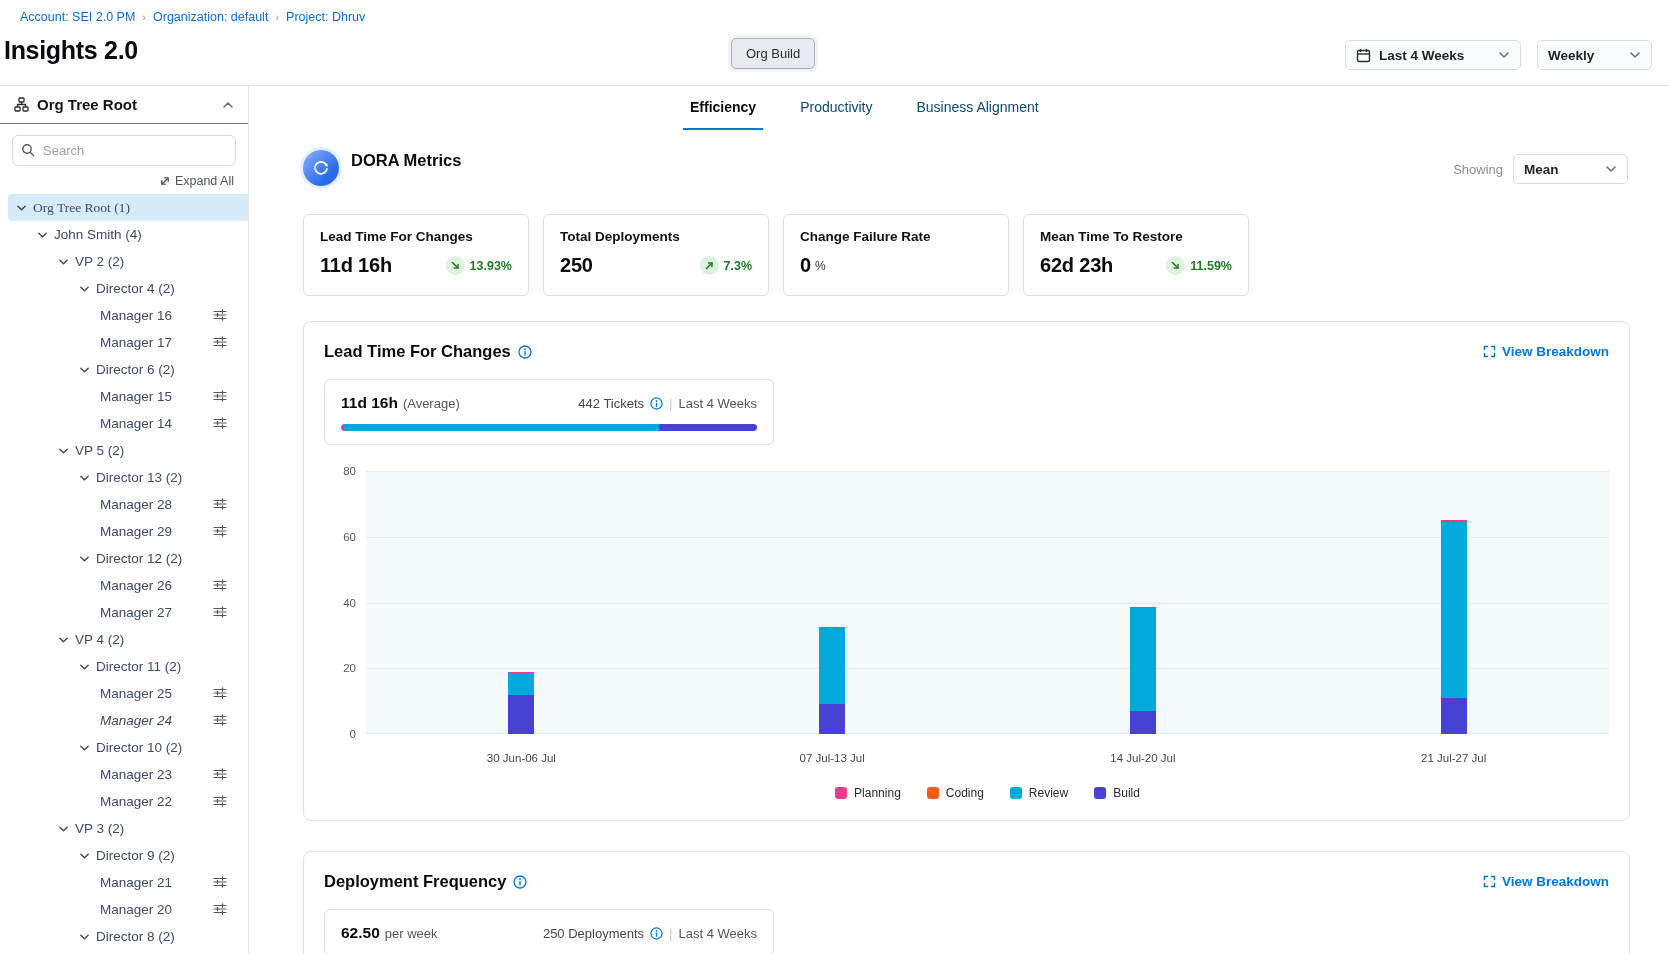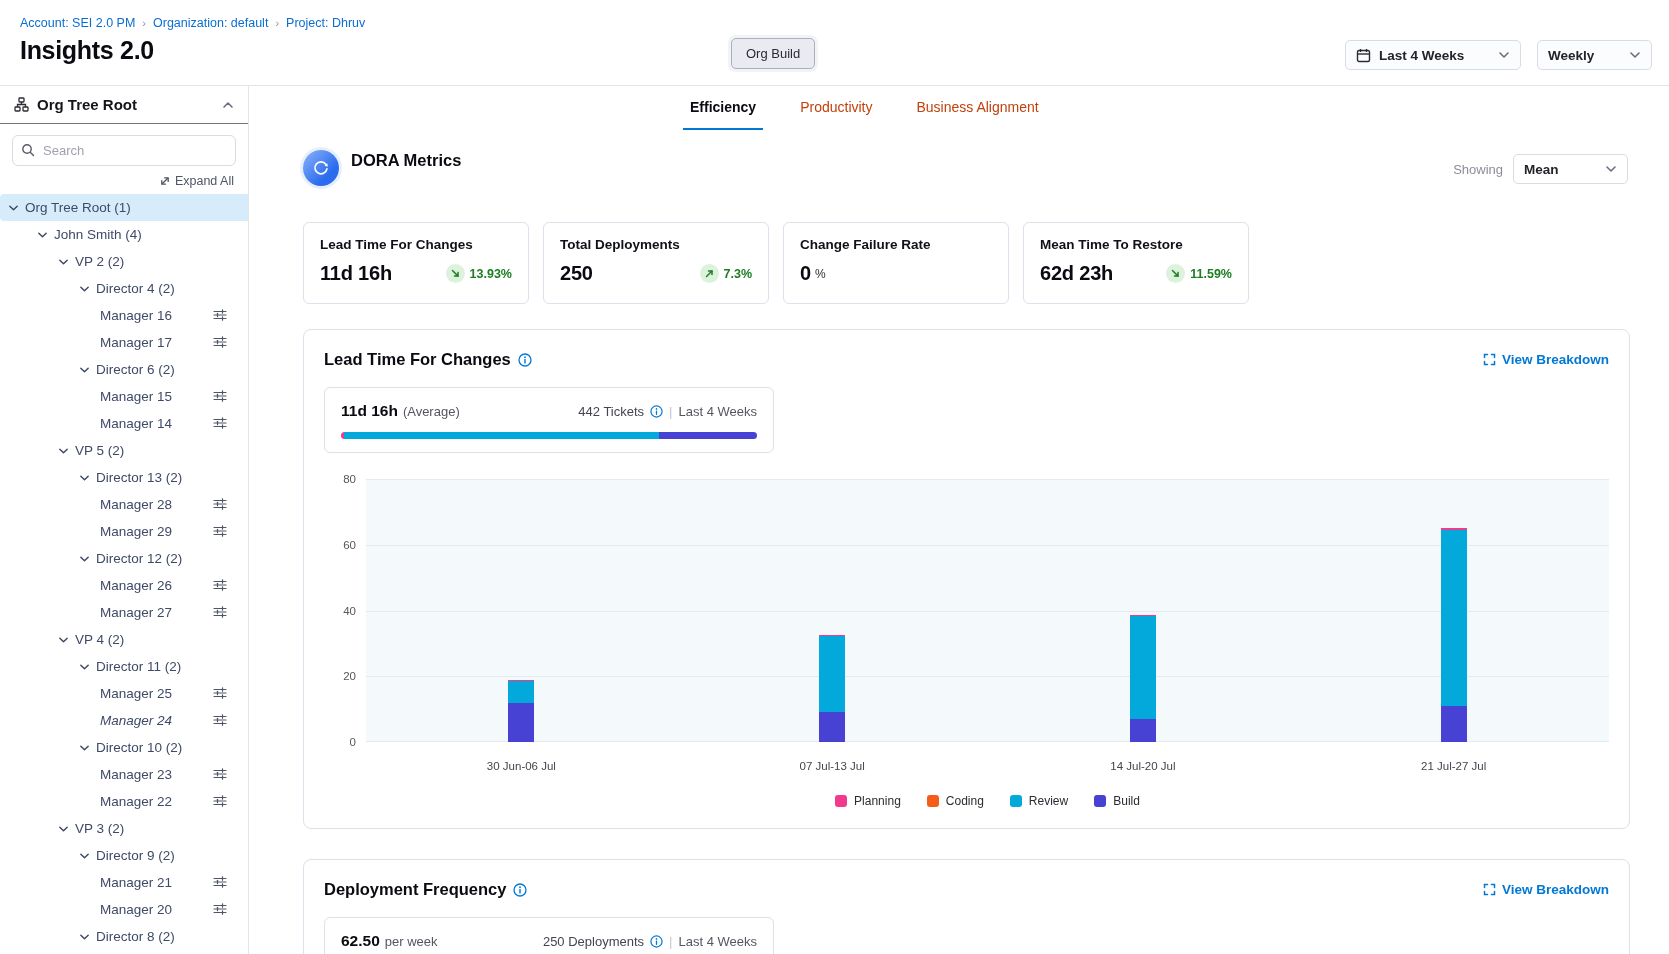--- a/index.html
+++ b/index.html
@@ -2,24 +2,24 @@
 <html><head>
 <meta charset="utf-8">
 <style>
   * { margin:0; padding:0; box-sizing:border-box; }
   html,body { width:1669px; height:954px; overflow:hidden; background:#fff;
     font-family:"Liberation Sans", sans-serif; color:#1c1d21; }
   svg { display:block; }
 
   
   .app-header { position:relative; height:86px; border-bottom:1px solid #e2e4ec; background:#fff; }
-  .breadcrumb { position:absolute; left:20px; top:16px; display:flex; align-items:center; gap:7px; font-size:12.5px; }
+  .breadcrumb { position:absolute; left:20px; top:10px; display:flex; align-items:center; gap:7px; font-size:12.5px; }
   .crumb { color:#0a6ed1; cursor:pointer; }
   .crumb-sep { color:#8f91a0; font-size:11px; }
-  .page-title { position:absolute; left:20px; top:36px; font-size:25px; font-weight:700; letter-spacing:-0.3px; color:#0a0a10; }
+  .page-title { position:absolute; left:4px; top:36px; font-size:25px; font-weight:700; letter-spacing:-0.3px; color:#0a0a10; }
   .orgtree-btn { position:absolute; left:731px; top:38px; height:31px; padding:0 14px; display:flex; align-items:center;
     background:#e9ebf0; border:1px solid #aab0bd; border-radius:5px; font-size:13px; color:#2b2c33;
     box-shadow:0 0 0 3px #f1f3f6; cursor:pointer; }
   .hdr-select { position:absolute; top:40px; height:30px; display:flex; align-items:center; gap:8px;
     border:1px solid #d9dbe5; border-radius:5px; background:#fbfcfd; padding:0 10px; font-size:13.5px; font-weight:700; color:#22232b; cursor:pointer; }
   .hdr-select .chev { margin-left:auto; }
   #dateRangeSelect { left:1345px; width:176px; }
   #granularitySelect { left:1537px; width:115px; }
 
   
@@ -31,35 +31,35 @@
   .side-title { font-size:15px; font-weight:700; color:#14151b; flex:1; }
   .side-search { margin:11px 12px 2px; position:relative; }
   .side-search input { width:100%; height:31px; border:1px solid #d9dbe5; border-radius:6px; padding:0 10px 0 30px;
     font-size:13px; color:#1c1d21; outline:none; background:#fff; font-family:"Liberation Sans",sans-serif; }
   .side-search input::placeholder { color:#9fa1b0; }
   .side-search .mag { position:absolute; left:9px; top:8px; }
   .expand-row { display:flex; justify-content:flex-end; align-items:center; gap:4px; padding:6px 14px 4px;
     font-size:12.5px; color:#4f5565; cursor:pointer; }
   .tree { margin-top:2px; }
   .tree-row { position:relative; height:27px; display:flex; align-items:center; gap:6px; font-size:13.5px; color:#3e4a66; cursor:pointer; }
-  .tree-row.sel { background:#d7ecfb; border-radius:4px 0 0 4px; }
+  .tree-row.sel { background:#d7ecfb; margin-left:8px; border-radius:4px 0 0 4px;font-family:Liberation Serif, serif; }
   .tree-row .chev { flex:0 0 auto; }
   .tree-row .slider-ic { position:absolute; right:21px; top:6px; }
 
   
   .main { flex:1; position:relative; overflow:hidden; }
   .tabs-row { position:relative; height:44px; }
   .tabs { position:absolute; left:434px; top:0; height:44px; display:flex; gap:30px; }
-  .tab { display:flex; align-items:center; padding:0 7px; font-size:14px; color:#c2410c; cursor:pointer; border-bottom:2px solid transparent; }
+  .tab { display:flex; align-items:center; padding:0 7px; font-size:14px; color:#0c4a6e; cursor:pointer; border-bottom:2px solid transparent; }
   .tab.active { font-weight:700; color:#0a0a10; border-bottom-color:#0278d5; }
 
   .content { padding:20px 39px 0 54px; }
 
   
-  .dora-head { position:relative; display:flex; gap:12px; margin-bottom:36px; }
+  .dora-head { position:relative; display:flex; gap:12px; margin-bottom:28px; }
   .dora-ic { width:36px; height:36px; border-radius:50%; background:linear-gradient(135deg,#8db3fb 0%,#2a6ced 70%);
     display:flex; align-items:center; justify-content:center; box-shadow:0 0 0 3px #e7efff; }
   .dora-title { font-size:16.5px; font-weight:700; color:#0a0a10; margin-top:1px; }
   .dora-desc { font-size:12.5px; color:#55565e; margin-top:5px; }
   .showing-wrap { position:absolute; right:2px; top:4px; display:flex; align-items:center; gap:10px; }
   .showing-label { font-size:13px; color:#8b8d9a; }
   .mini-select { width:115px; height:30px; border:1px solid #d9dbe5; border-radius:5px; background:#fff;
     display:flex; align-items:center; padding:0 10px; font-size:13.5px; font-weight:700; color:#22232b; cursor:pointer; }
   .mini-select .chev { margin-left:auto; }
 

